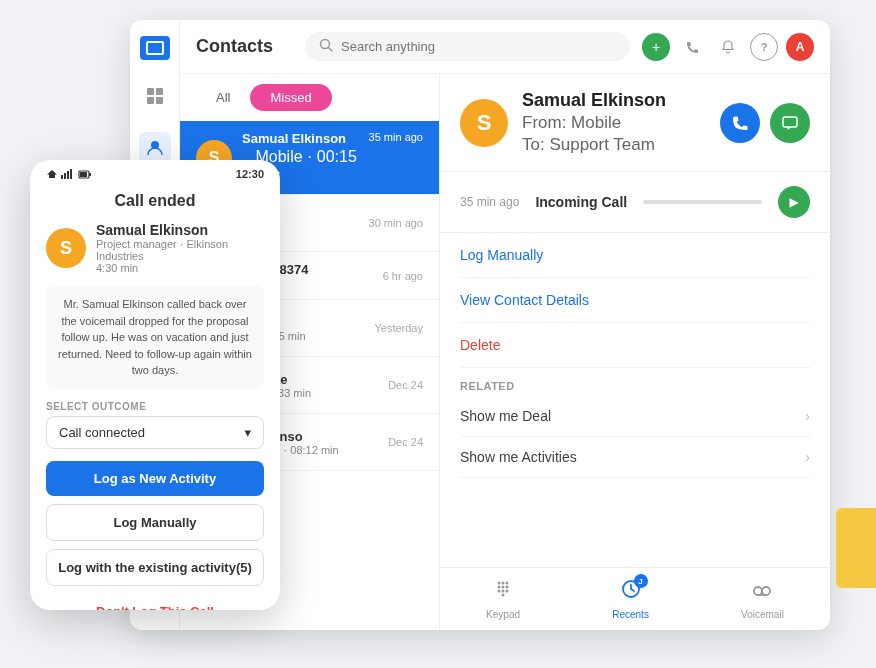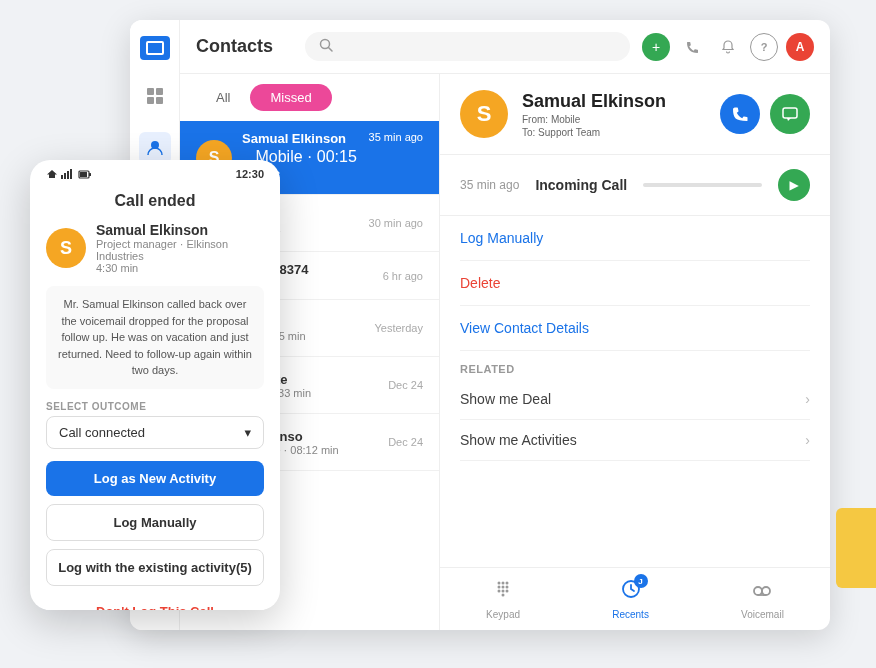--- a/index.html
+++ b/index.html
@@ -262,21 +262,21 @@
       font-size: 22px;
       font-weight: 600;
     }
     .detail-info { flex: 1; }
     .detail-name {
       font-size: 18px;
       font-weight: 700;
       color: #222;
     }
     .detail-from, .detail-to {
-      font-size: 10px;
+      font-size: 17px;
       color: #666;
       margin-top: 2px;
     }
     .detail-actions {
       display: flex;
       gap: 10px;
     }
     .detail-action-btn {
       width: 40px;
       height: 40px;
@@ -562,20 +562,21 @@
 
     <div class="top-bar">
       <span class="top-bar-title">Contacts</span>
       <div class="search-bar">
         <span class="search-icon-svg">
           <svg width="14" height="14" viewBox="0 0 14 14" fill="none">
               <circle cx="6" cy="6" r="4.5" stroke="#999" stroke-width="1.5"></circle>
               <line x1="9.5" y1="9.5" x2="13" y2="13" stroke="#999" stroke-width="1.5" stroke-linecap="round"></line>
             </svg>
         </span>
+        <input class="search-input" type="text" placeholder="Search anything" style="">
       </div>
       <div class="top-bar-actions">
         <div class="action-icon-btn green">+</div>
         <div class="action-icon-btn">
           <svg width="14" height="14" viewBox="0 0 14 14" fill="none">
               <path d="M2 2.5C2 2.2 2.2 2 2.5 2h2.3c.25 0 .46.18.49.43l.5 2.5c.03.22-.08.44-.27.54L4.3 6.2C5.2 8.1 6.9 9.8 8.8 10.7l.73-1.22c.1-.19.32-.3.54-.27l2.5.5c.25.03.43.24.43.49v2.3c0 .28-.22.5-.5.5C5.6 13 2 9.4 2 2.5z" fill="#999"></path>
             </svg>
         </div>
         <div class="action-icon-btn">
           <svg width="14" height="14" viewBox="0 0 14 14" fill="none">
@@ -683,22 +684,22 @@
 
         <div class="call-info-row">
           <span class="call-time-ago">35 min ago</span>
           <span class="call-type">Incoming Call</span>
           <div class="call-bar"></div>
           <div class="play-btn">▶</div>
         </div>
 
         <div class="action-links">
           <div class="action-link blue">Log Manually</div>
+          <div class="action-link blue2">View Contact Details</div>
           <div class="action-link red">Delete</div>
-          <div class="action-link blue2">View Contact Details</div>
         </div>
 
         <div class="related-section">
           <div class="related-title">RELATED</div>
           <div class="related-item">
             <span class="related-item-label">Show me Deal</span>
             <span class="chevron">›</span>
           </div>
           <div class="related-item">
             <span class="related-item-label">Show me Activities</span>

